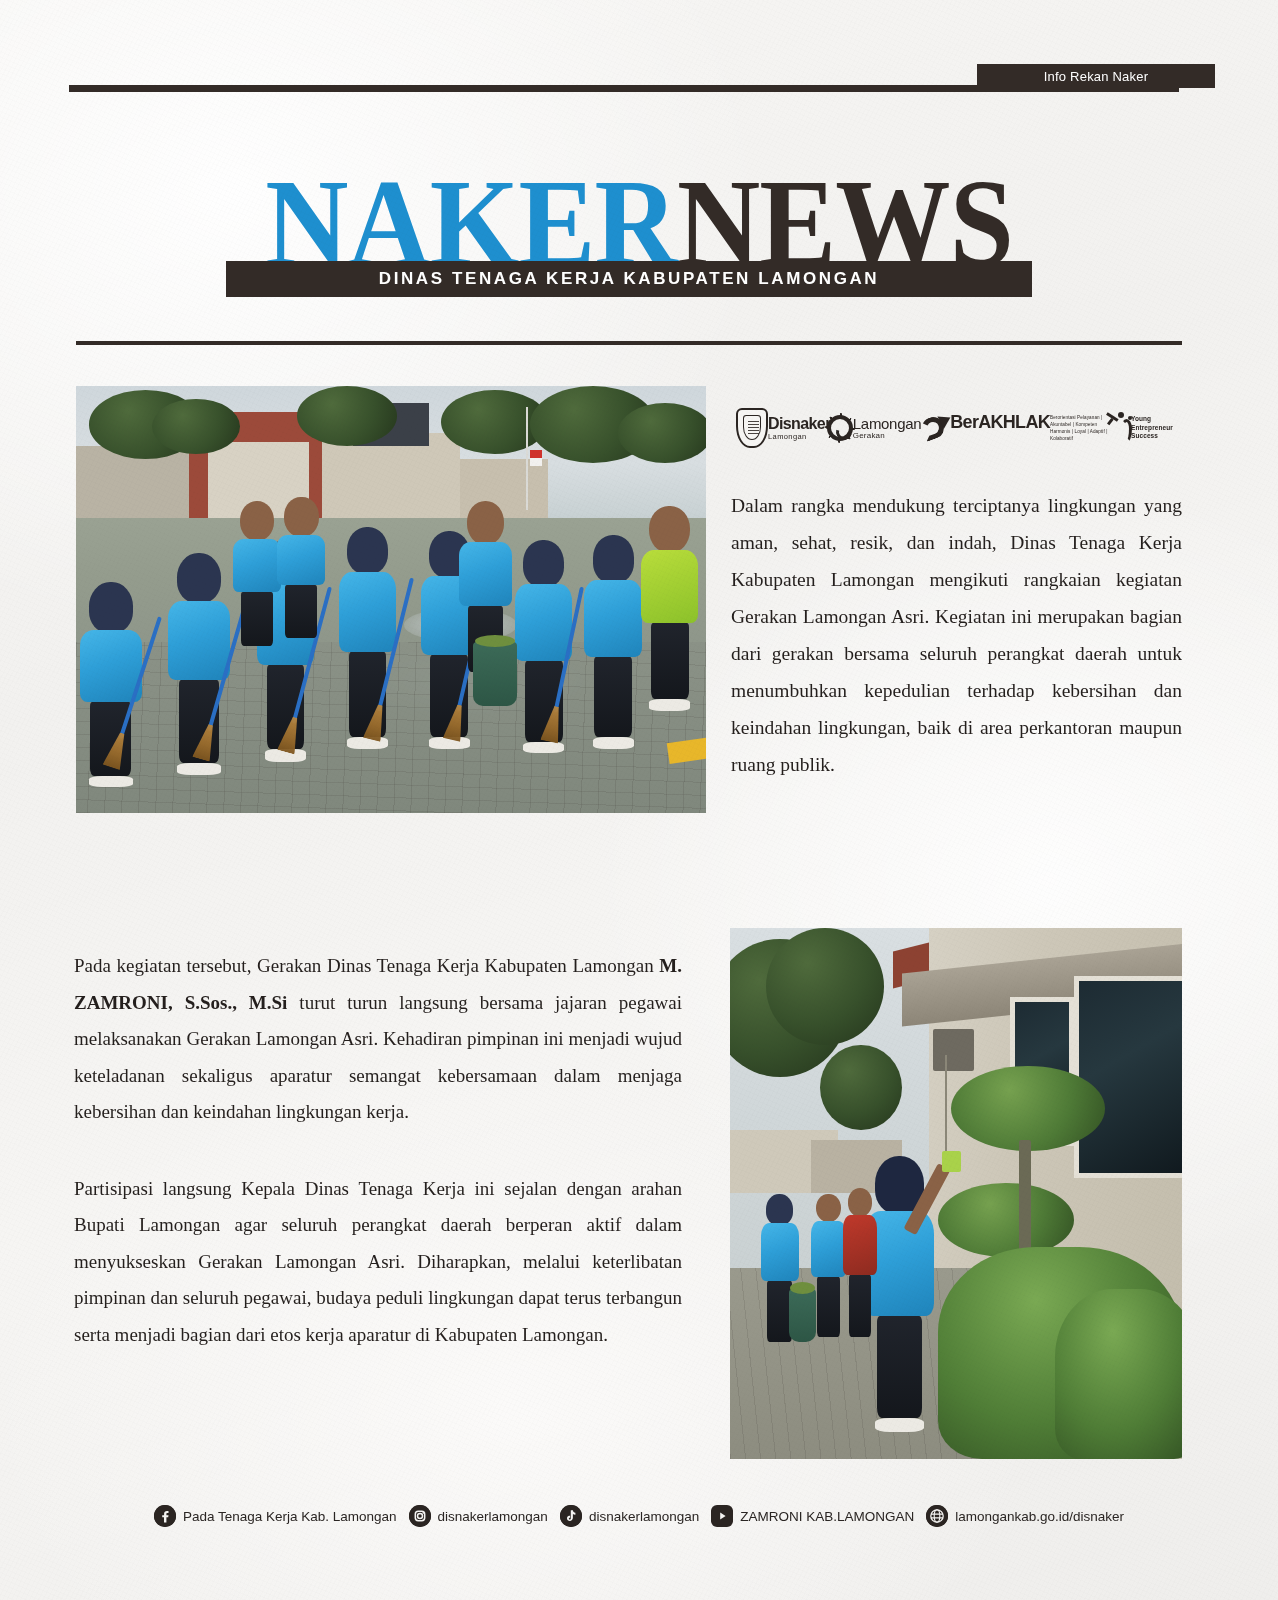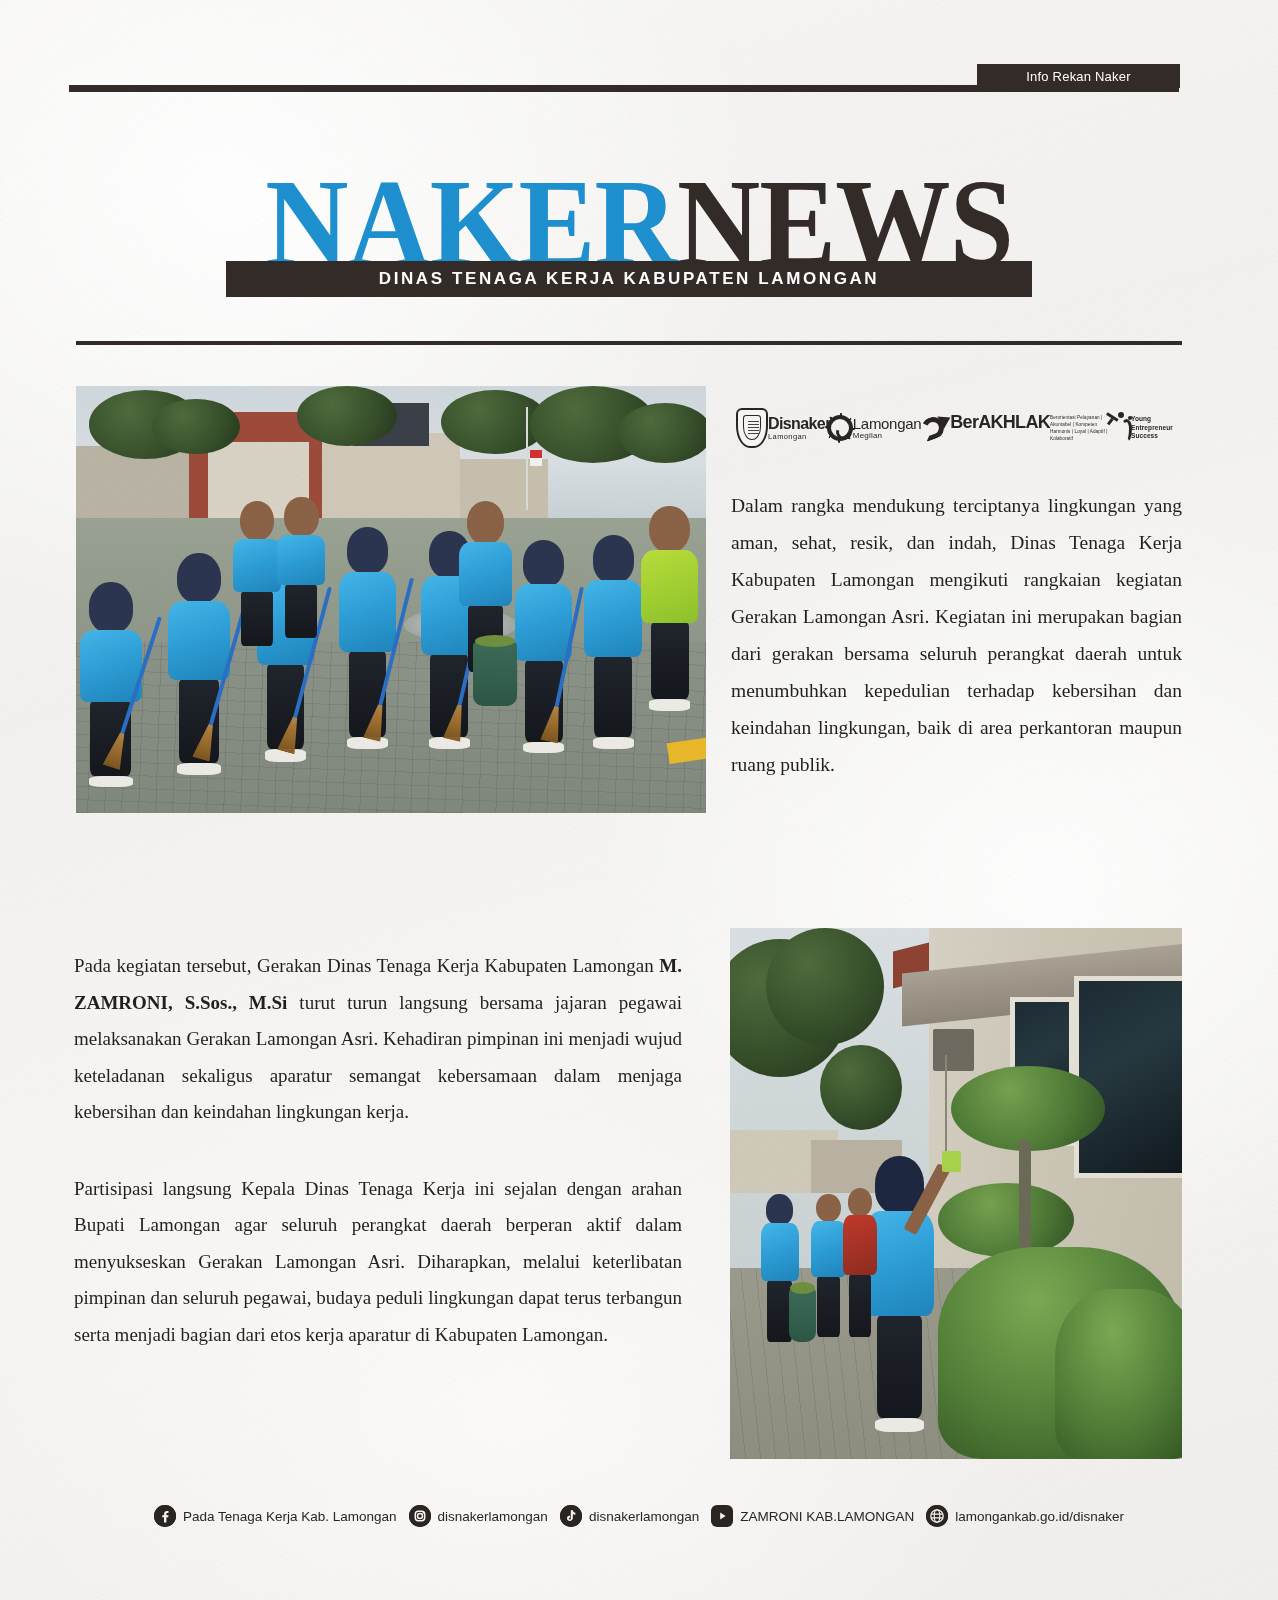--- a/index.html
+++ b/index.html
@@ -34,21 +34,21 @@
       repeating-linear-gradient(23deg, rgba(0,0,0,0.010) 0px, rgba(0,0,0,0.010) 1px, rgba(255,255,255,0) 1px, rgba(255,255,255,0) 5px);
     mix-blend-mode: multiply;
     opacity: 0.55;
   }
 
   
   .info-tab {
     position: absolute;
     left: 977px;
     top: 64px;
-    width: 203px;
+    width: 238px;
     height: 24px;
     background: #332b27;
     color: #ffffff;
     font-family: "Liberation Sans", sans-serif;
     font-size: 13px;
     letter-spacing: 0.2px;
     display: flex;
     align-items: center;
     justify-content: center;
   }
@@ -625,21 +625,21 @@
         <span class="w2">Lamongan</span>
       </div>
       <div class="gear">
           <span class="swoosh"></span>
         </div>
     </div>
 
     <div class="logo logo-megilan">
       <div class="wordmark">
         <span class="w1">Lamongan</span>
-        <span class="w2">Megilan</span>
+        <span class="w2">Gerakan</span>
       </div>
       <div class="fish">
         <span class="body"></span>
           <span class="tail"></span>
       </div>
     </div>
 
     <div class="logo logo-berakhlak">
       <div class="stack">
         <span class="w1">BerAKHLAK</span>

